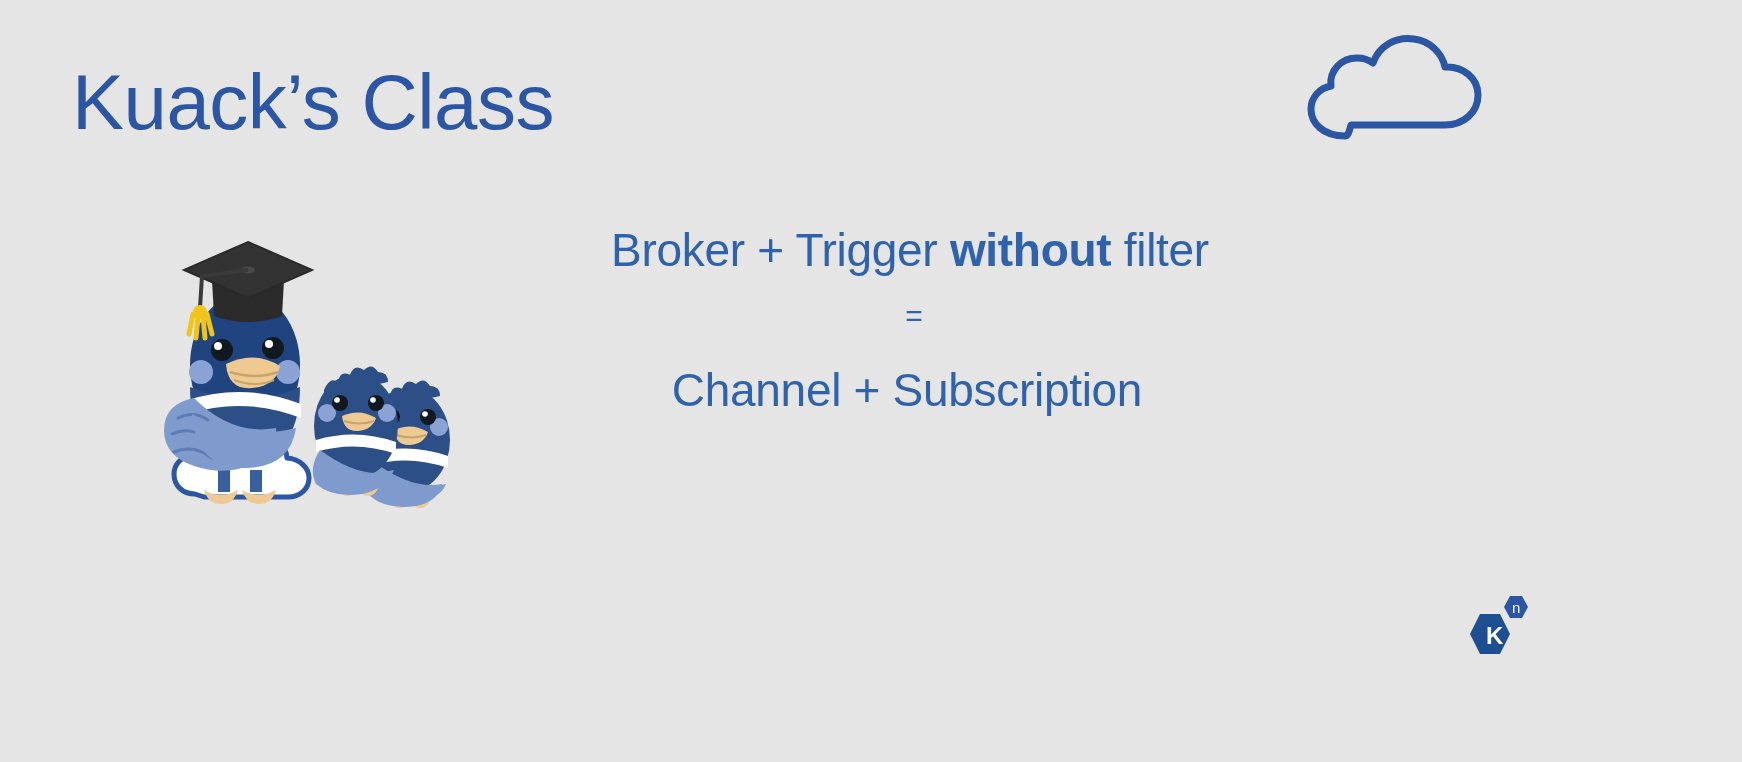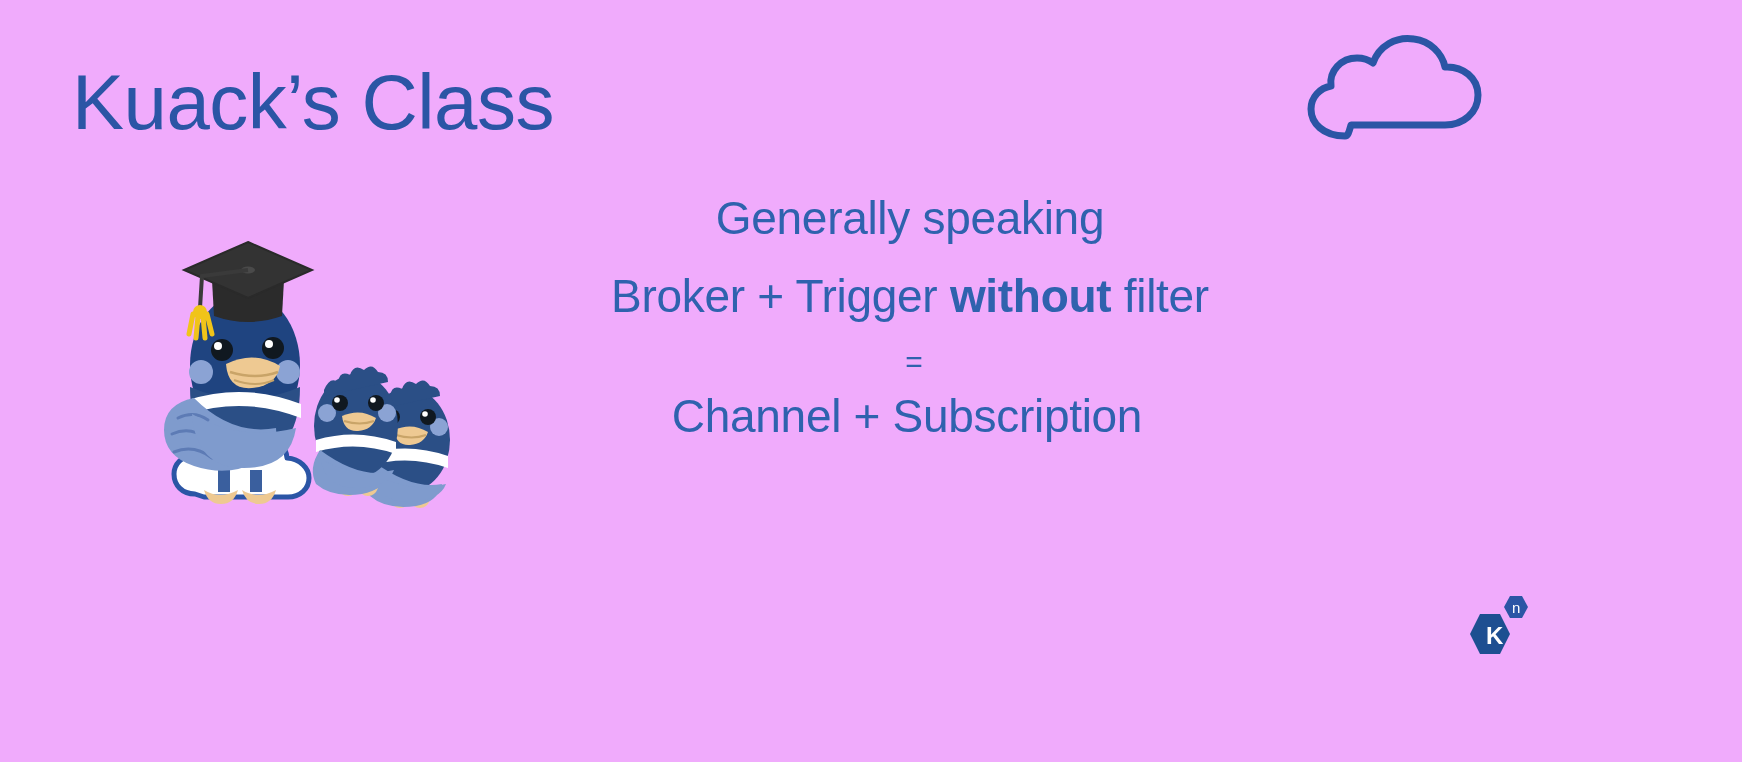--- a/index.html
+++ b/index.html
@@ -5,21 +5,21 @@
   * { margin:0; padding:0; box-sizing:border-box; }
   html, body {
     width:1742px; height:762px;
     background:#ffffff;
     font-family:"Liberation Sans", sans-serif;
     overflow:hidden;
   }
   .slide {
     position:relative;
     width:1742px; height:762px;
-    background:#f0abfc;
+    background:#e5e5e5;
   }
 
   
   .slide-title {
     position:absolute;
     left:72px; top:62px;
     font-size:78px;
     font-weight:400;
     color:#2b55a5;
     letter-spacing:-0.5px;
@@ -67,21 +67,21 @@
   .line-2 .bold { font-weight:700; }
   .line-3 {
     font-size:30px;
     font-weight:400;
     margin-top:28px;
     margin-left:8px;
   }
   .line-4 {
     font-size:46px;
     font-weight:400;
-    margin-top:16px;
+    margin-top:36px;
     margin-left:-6px;
     letter-spacing:-0.3px;
   }
 
   
   .brand-logo {
     position:absolute;
     left:1452px; top:592px;
     width:80px; height:72px;
   }
@@ -227,21 +227,20 @@
           <path d="M88 48 L42 54 L40 86" stroke="#3a3a3a" stroke-width="4" fill="none"></path>
 
           <circle cx="40" cy="90" r="7" fill="#f0c419"></circle>
           <path d="M33 92 l-4 20 M38 94 l-2 22 M43 94 l2 22 M47 92 l5 20" stroke="#f0c419" stroke-width="5" stroke-linecap="round"></path>
         </g>
       </g>
     </svg>
   </div>
 
   <div class="body-block">
-    <div class="line line-1">Generally speaking</div>
 
     <div class="line line-2">
       <span>Broker + Trigger </span><span class="bold">without</span><span> filter</span>
     </div>
 
     <div class="line line-3">=</div>
 
     <div class="line line-4">Channel + Subscription</div>
   </div>
 

